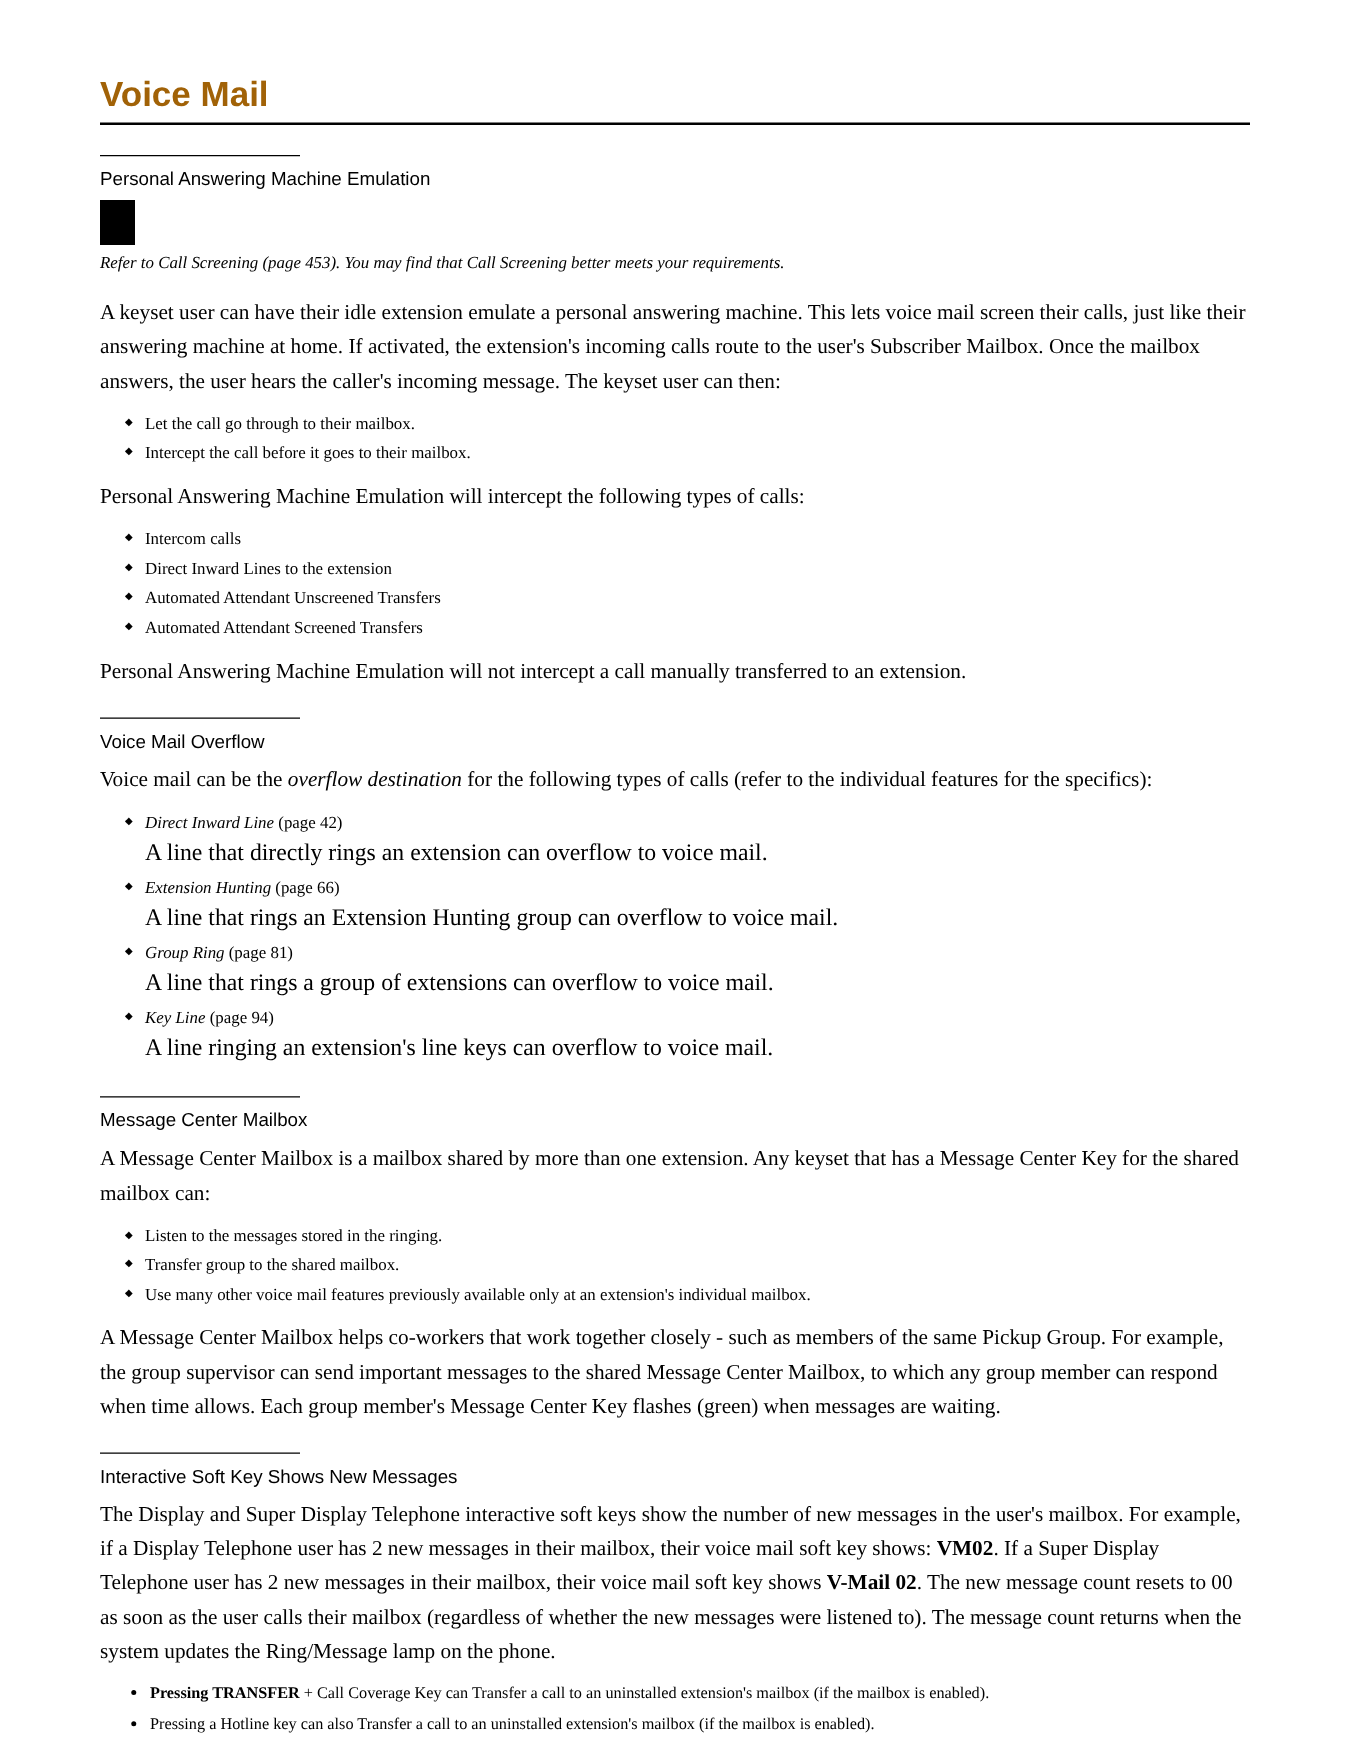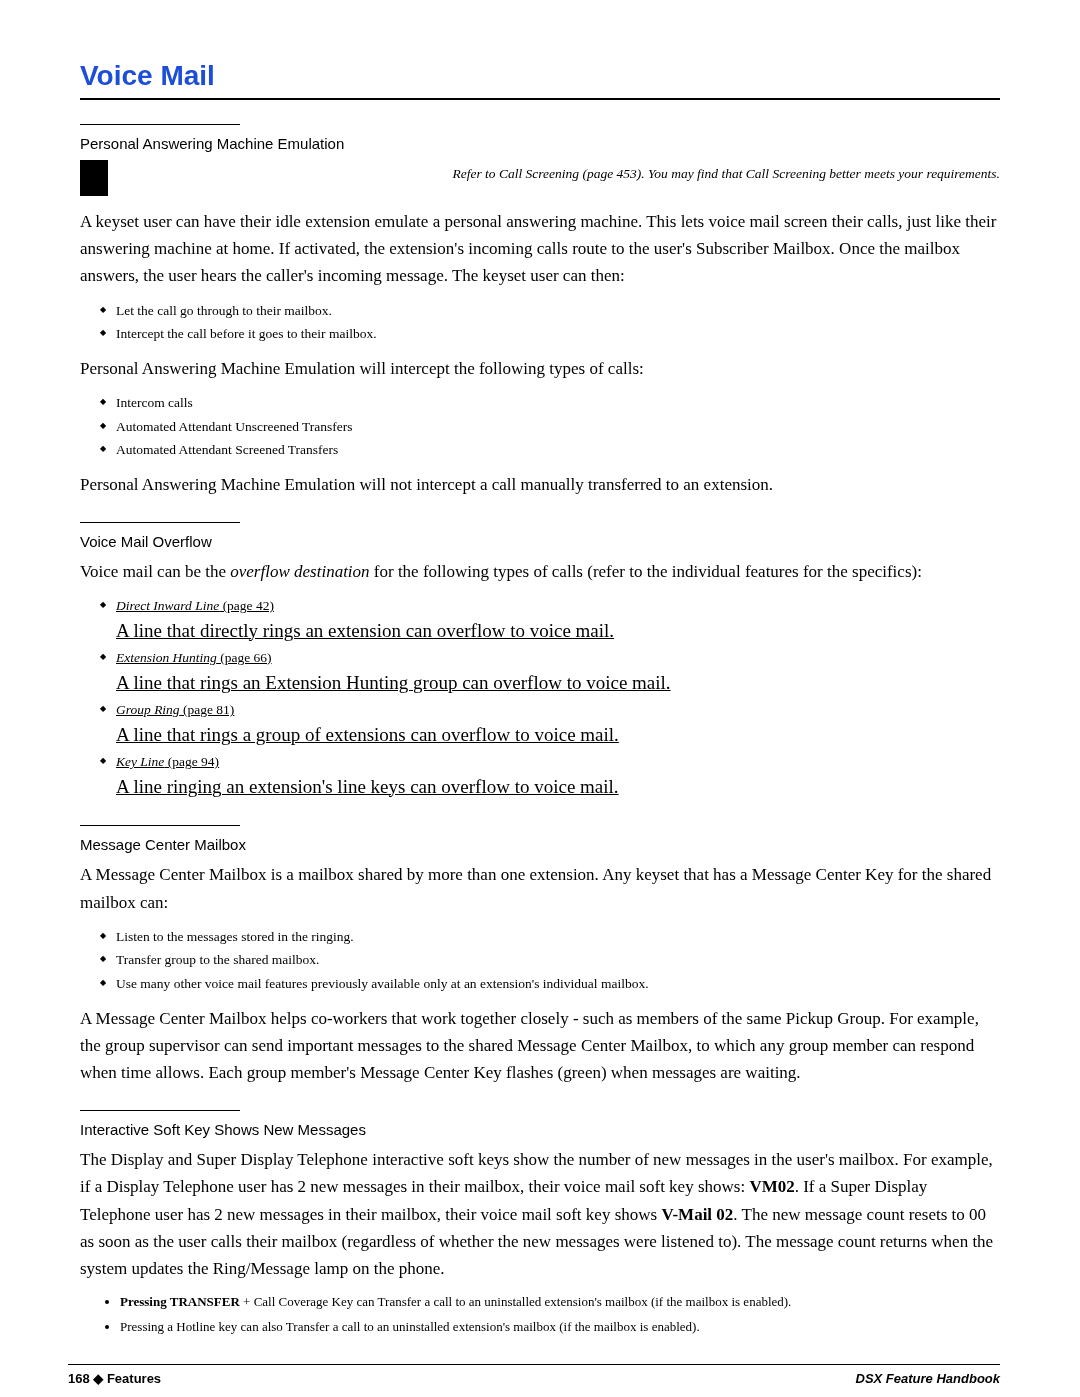--- a/index.html
+++ b/index.html
@@ -20,21 +20,21 @@
       position: relative;
       background: #fff;
     }
 
     
     .page-title {
       font-size: 28px;
       font-weight: bold;
       font-family: Arial, Helvetica, sans-serif;
       margin-bottom: 6px;
-      color: #1d4ed8;
+      color: #a16207;
     }
 
     .title-divider {
       border: none;
       border-top: 2px solid #000;
       margin-bottom: 24px;
     }
 
     
     .section-heading {
@@ -51,21 +51,21 @@
       width: 160px;
     }
 
     .section-block {
       margin-bottom: 24px;
     }
 
     
     .note-box {
       display: flex;
-      flex-direction: row;
+      flex-direction: column;
       margin-bottom: 12px;
       justify-content: space-between;
     }
 
     .note-sidebar {
       background: #000;
       width: 28px;
       min-height: 36px;
       flex-shrink: 0;
       margin-right: 10px;
@@ -143,21 +143,20 @@
       font-weight: bold;
     }
 
     .footer-right {
       font-weight: bold;
       font-style: italic;
     }
 
     .overflow-item {
       margin-bottom: 8px;
-      text-decoration: underline;
     }
 
     .overflow-item .item-desc {
       margin-left: 0;
       font-size: 19px;
       line-height: 1.5;
     }
   </style>
 </head>
 <body>
@@ -182,20 +181,21 @@
 
     <ul class="bullet-list">
       <li>Let the call go through to their mailbox.</li>
       <li>Intercept the call before it goes to their mailbox.</li>
     </ul>
 
     <p class="body-text">Personal Answering Machine Emulation will intercept the following types of calls:</p>
 
     <ul class="bullet-list">
       <li>Intercom calls</li>
+      <li>Direct Inward Lines to the extension</li>
       <li>Automated Attendant Unscreened Transfers</li>
       <li>Automated Attendant Screened Transfers</li>
     </ul>
 
     <p class="body-text">Personal Answering Machine Emulation will not intercept a call manually transferred to an extension.</p>
   </div>
 
   <div class="section-block">
     <hr class="section-divider">
     <div class="section-heading">Voice Mail Overflow</div>

